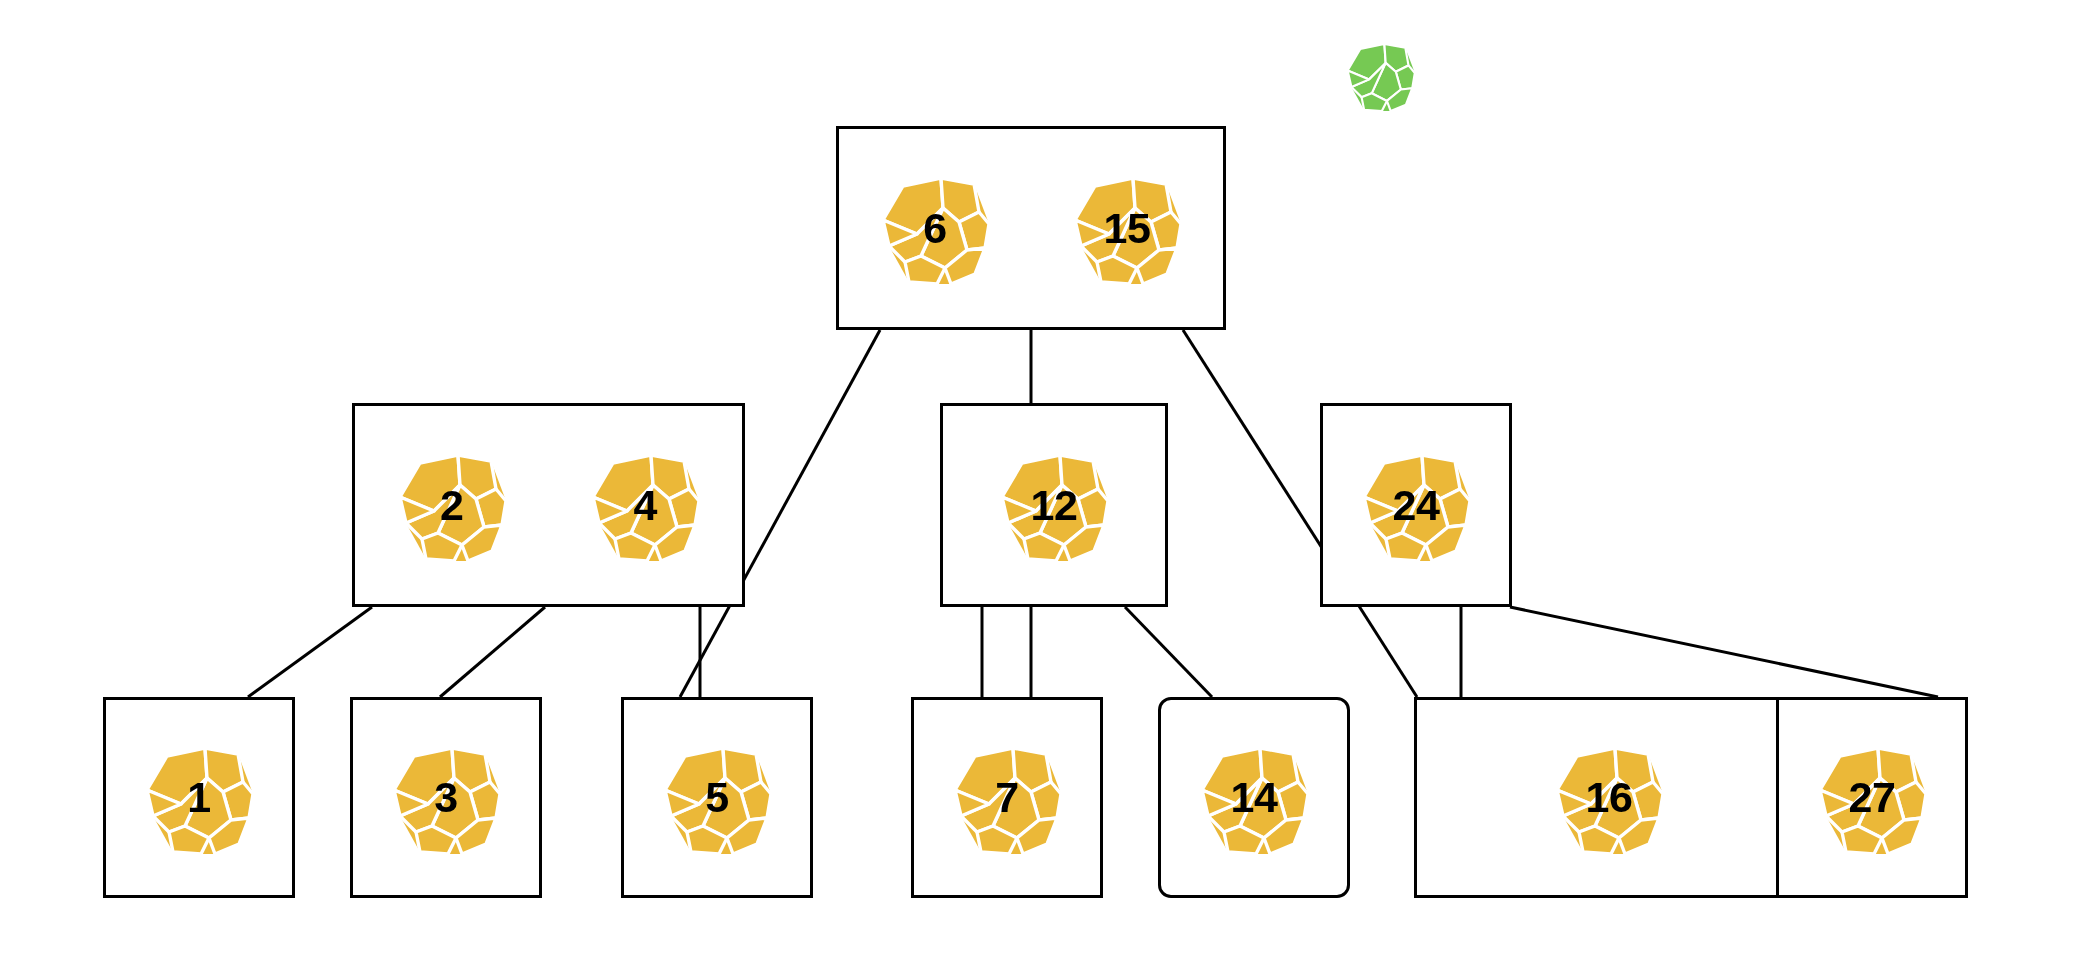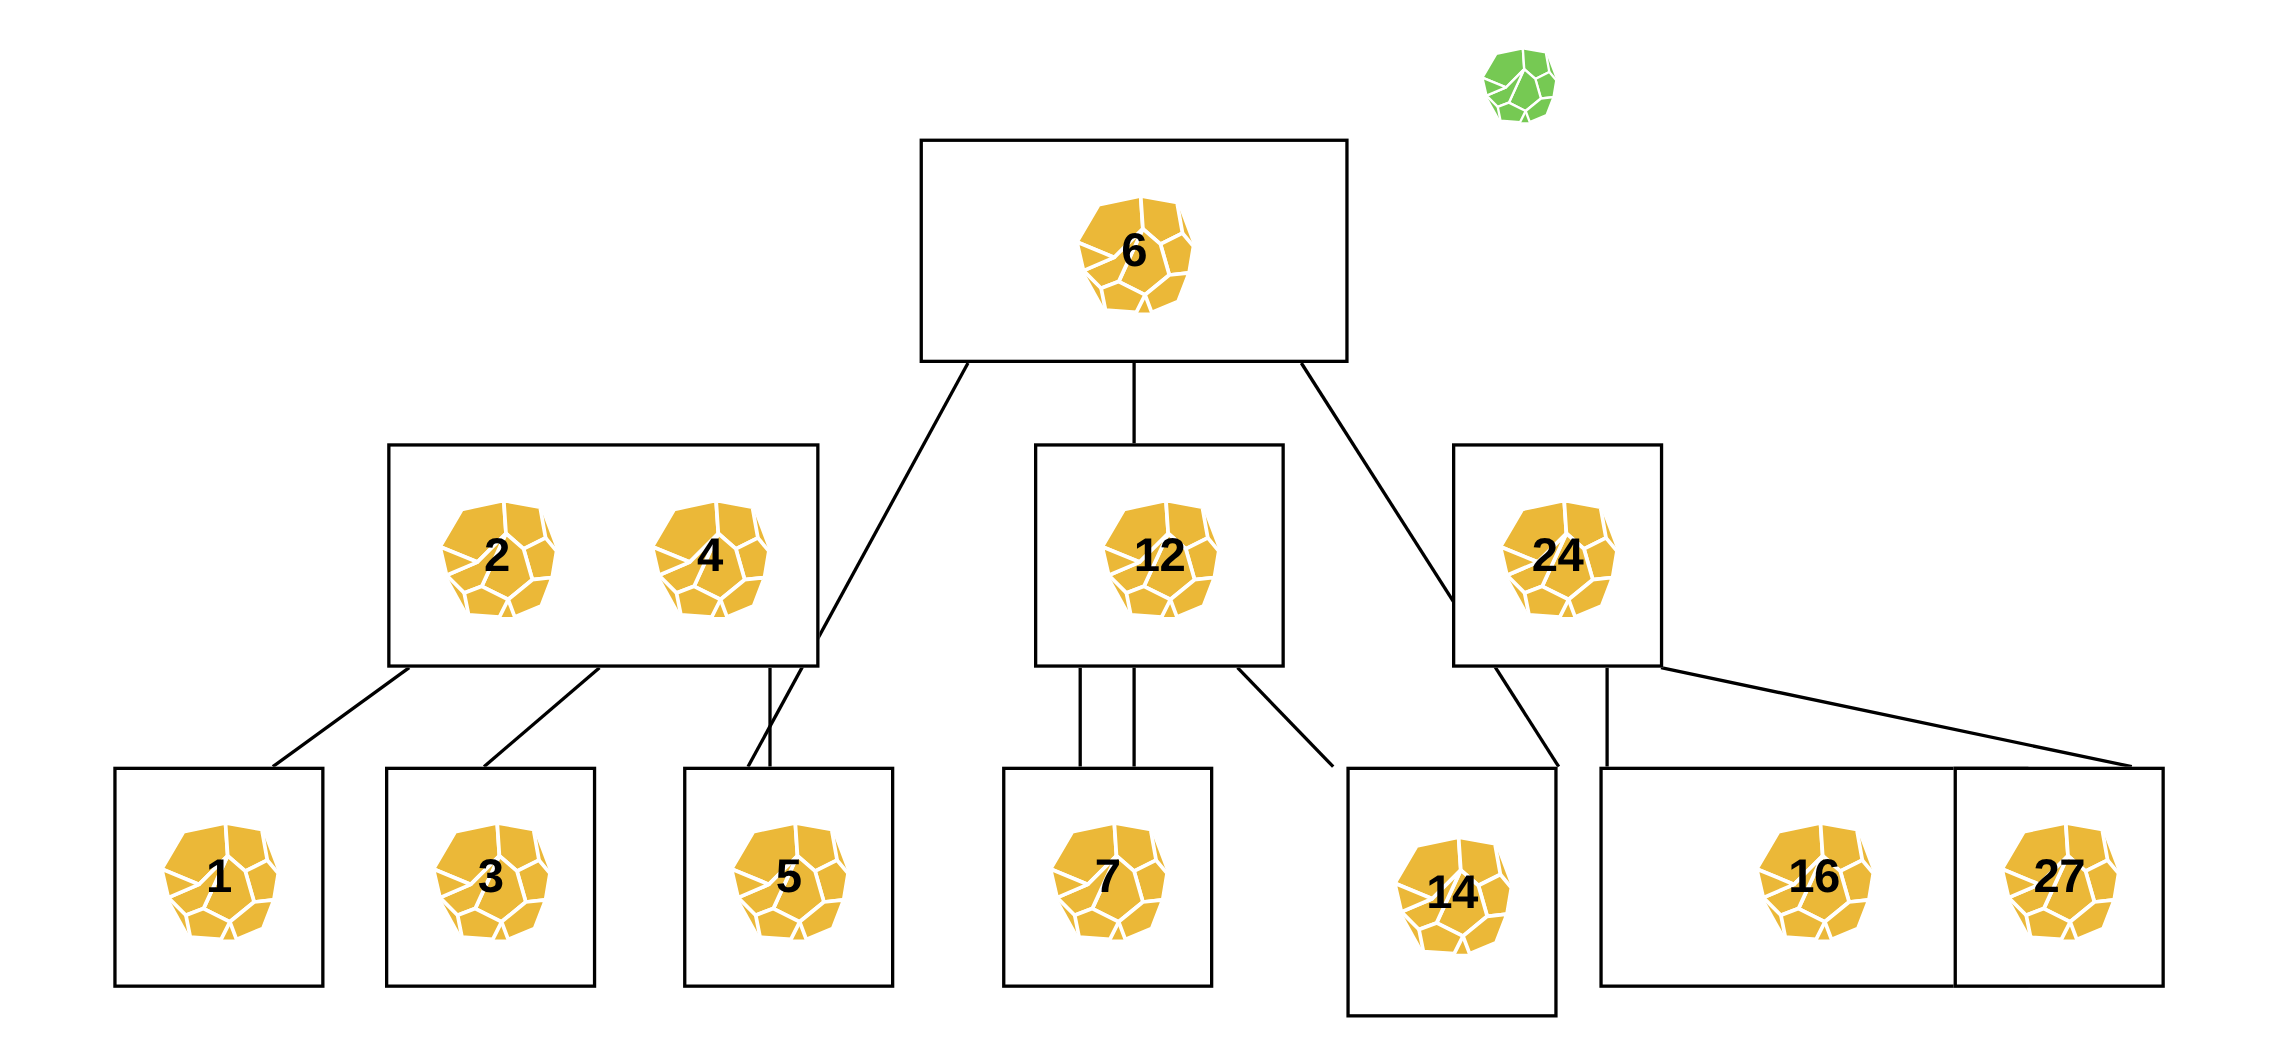--- a/index.html
+++ b/index.html
@@ -95,20 +95,34 @@
             <path d="M 70,14 L 103,20 L 108,48 L 88,58 L 72,44 Z" fill="#EBB838" stroke="#ffffff" stroke-width="3.4" stroke-linejoin="round"></path>
             <path d="M 108,48 L 118,60 L 114,84 L 96,86 L 88,58 Z" fill="#EBB838" stroke="#ffffff" stroke-width="3.4" stroke-linejoin="round"></path>
             <path d="M 72,44 L 88,58 L 96,86 L 74,104 L 50,92 Z" fill="#EBB838" stroke="#ffffff" stroke-width="3.4" stroke-linejoin="round"></path>
             <path d="M 46,70 L 72,44 L 50,92 L 34,98 L 18,82 Z" fill="#EBB838" stroke="#ffffff" stroke-width="3.4" stroke-linejoin="round"></path>
             <path d="M 34,98 L 50,92 L 74,104 L 66,120 L 38,118 Z" fill="#EBB838" stroke="#ffffff" stroke-width="3.4" stroke-linejoin="round"></path>
             <path d="M 74,104 L 96,86 L 114,84 L 104,110 L 80,120 Z" fill="#EBB838" stroke="#ffffff" stroke-width="3.4" stroke-linejoin="round"></path>
             <path d="M 12,56 L 46,70 L 18,82 Z" fill="#EBB838" stroke="#ffffff" stroke-width="3.4" stroke-linejoin="round"></path>
           </svg>
           <span class="key-label dark">6</span>
         </div>
+        <div class="key-cell">
+          <svg viewBox="0 0 128 128">
+            <path d="M 12,56 L 32,22 L 70,14 L 103,20 L 118,60 L 114,84 L 104,110 L 80,120 L 66,120 L 38,118 L 18,82 Z" fill="#EBB838"></path>
+            <path d="M 12,56 L 32,22 L 70,14 L 72,44 L 46,70 Z" fill="#EBB838" stroke="#ffffff" stroke-width="3.4" stroke-linejoin="round"></path>
+            <path d="M 70,14 L 103,20 L 108,48 L 88,58 L 72,44 Z" fill="#EBB838" stroke="#ffffff" stroke-width="3.4" stroke-linejoin="round"></path>
+            <path d="M 108,48 L 118,60 L 114,84 L 96,86 L 88,58 Z" fill="#EBB838" stroke="#ffffff" stroke-width="3.4" stroke-linejoin="round"></path>
+            <path d="M 72,44 L 88,58 L 96,86 L 74,104 L 50,92 Z" fill="#EBB838" stroke="#ffffff" stroke-width="3.4" stroke-linejoin="round"></path>
+            <path d="M 46,70 L 72,44 L 50,92 L 34,98 L 18,82 Z" fill="#EBB838" stroke="#ffffff" stroke-width="3.4" stroke-linejoin="round"></path>
+            <path d="M 34,98 L 50,92 L 74,104 L 66,120 L 38,118 Z" fill="#EBB838" stroke="#ffffff" stroke-width="3.4" stroke-linejoin="round"></path>
+            <path d="M 74,104 L 96,86 L 114,84 L 104,110 L 80,120 Z" fill="#EBB838" stroke="#ffffff" stroke-width="3.4" stroke-linejoin="round"></path>
+            <path d="M 12,56 L 46,70 L 18,82 Z" fill="#EBB838" stroke="#ffffff" stroke-width="3.4" stroke-linejoin="round"></path>
+          </svg>
+          <span class="key-label dark">15</span>
+        </div>
       </div>
       <div class="tree-node" style="left: 352px; top: 403px; width: 393px; height: 204px; border-color: rgb(0, 0, 0);">
         <div class="key-cell">
           <svg viewBox="0 0 128 128">
             <path d="M 12,56 L 32,22 L 70,14 L 103,20 L 118,60 L 114,84 L 104,110 L 80,120 L 66,120 L 38,118 L 18,82 Z" fill="#EBB838"></path>
             <path d="M 12,56 L 32,22 L 70,14 L 72,44 L 46,70 Z" fill="#EBB838" stroke="#ffffff" stroke-width="3.4" stroke-linejoin="round"></path>
             <path d="M 70,14 L 103,20 L 108,48 L 88,58 L 72,44 Z" fill="#EBB838" stroke="#ffffff" stroke-width="3.4" stroke-linejoin="round"></path>
             <path d="M 108,48 L 118,60 L 114,84 L 96,86 L 88,58 Z" fill="#EBB838" stroke="#ffffff" stroke-width="3.4" stroke-linejoin="round"></path>
             <path d="M 72,44 L 88,58 L 96,86 L 74,104 L 50,92 Z" fill="#EBB838" stroke="#ffffff" stroke-width="3.4" stroke-linejoin="round"></path>
             <path d="M 46,70 L 72,44 L 50,92 L 34,98 L 18,82 Z" fill="#EBB838" stroke="#ffffff" stroke-width="3.4" stroke-linejoin="round"></path>
@@ -222,37 +236,37 @@
             <path d="M 108,48 L 118,60 L 114,84 L 96,86 L 88,58 Z" fill="#EBB838" stroke="#ffffff" stroke-width="3.4" stroke-linejoin="round"></path>
             <path d="M 72,44 L 88,58 L 96,86 L 74,104 L 50,92 Z" fill="#EBB838" stroke="#ffffff" stroke-width="3.4" stroke-linejoin="round"></path>
             <path d="M 46,70 L 72,44 L 50,92 L 34,98 L 18,82 Z" fill="#EBB838" stroke="#ffffff" stroke-width="3.4" stroke-linejoin="round"></path>
             <path d="M 34,98 L 50,92 L 74,104 L 66,120 L 38,118 Z" fill="#EBB838" stroke="#ffffff" stroke-width="3.4" stroke-linejoin="round"></path>
             <path d="M 74,104 L 96,86 L 114,84 L 104,110 L 80,120 Z" fill="#EBB838" stroke="#ffffff" stroke-width="3.4" stroke-linejoin="round"></path>
             <path d="M 12,56 L 46,70 L 18,82 Z" fill="#EBB838" stroke="#ffffff" stroke-width="3.4" stroke-linejoin="round"></path>
           </svg>
           <span class="key-label dark">7</span>
         </div>
       </div>
-      <div class="tree-node" style="left: 1224px; top: 697px; width: 192px; height: 228px; border-color: rgb(0, 0, 0);">
+      <div class="tree-node" style="left: 1158px; top: 697px; width: 192px; height: 201px; border-color: rgb(0, 0, 0); border-radius: 13px;">
         <div class="key-cell">
           <svg viewBox="0 0 128 128">
             <path d="M 12,56 L 32,22 L 70,14 L 103,20 L 118,60 L 114,84 L 104,110 L 80,120 L 66,120 L 38,118 L 18,82 Z" fill="#EBB838"></path>
             <path d="M 12,56 L 32,22 L 70,14 L 72,44 L 46,70 Z" fill="#EBB838" stroke="#ffffff" stroke-width="3.4" stroke-linejoin="round"></path>
             <path d="M 70,14 L 103,20 L 108,48 L 88,58 L 72,44 Z" fill="#EBB838" stroke="#ffffff" stroke-width="3.4" stroke-linejoin="round"></path>
             <path d="M 108,48 L 118,60 L 114,84 L 96,86 L 88,58 Z" fill="#EBB838" stroke="#ffffff" stroke-width="3.4" stroke-linejoin="round"></path>
             <path d="M 72,44 L 88,58 L 96,86 L 74,104 L 50,92 Z" fill="#EBB838" stroke="#ffffff" stroke-width="3.4" stroke-linejoin="round"></path>
             <path d="M 46,70 L 72,44 L 50,92 L 34,98 L 18,82 Z" fill="#EBB838" stroke="#ffffff" stroke-width="3.4" stroke-linejoin="round"></path>
             <path d="M 34,98 L 50,92 L 74,104 L 66,120 L 38,118 Z" fill="#EBB838" stroke="#ffffff" stroke-width="3.4" stroke-linejoin="round"></path>
             <path d="M 74,104 L 96,86 L 114,84 L 104,110 L 80,120 Z" fill="#EBB838" stroke="#ffffff" stroke-width="3.4" stroke-linejoin="round"></path>
             <path d="M 12,56 L 46,70 L 18,82 Z" fill="#EBB838" stroke="#ffffff" stroke-width="3.4" stroke-linejoin="round"></path>
           </svg>
           <span class="key-label dark">14</span>
         </div>
       </div>
-      <div class="tree-node" style="left: 1414px; top: 697px; width: 390px; height: 201px; border-color: rgb(0, 0, 0); margin-left: 40px;">
+      <div class="tree-node" style="left: 1414px; top: 697px; width: 390px; height: 201px; border-color: rgb(0, 0, 0);">
         <div class="key-cell">
           <svg viewBox="0 0 128 128">
             <path d="M 12,56 L 32,22 L 70,14 L 103,20 L 118,60 L 114,84 L 104,110 L 80,120 L 66,120 L 38,118 L 18,82 Z" fill="#EBB838"></path>
             <path d="M 12,56 L 32,22 L 70,14 L 72,44 L 46,70 Z" fill="#EBB838" stroke="#ffffff" stroke-width="3.4" stroke-linejoin="round"></path>
             <path d="M 70,14 L 103,20 L 108,48 L 88,58 L 72,44 Z" fill="#EBB838" stroke="#ffffff" stroke-width="3.4" stroke-linejoin="round"></path>
             <path d="M 108,48 L 118,60 L 114,84 L 96,86 L 88,58 Z" fill="#EBB838" stroke="#ffffff" stroke-width="3.4" stroke-linejoin="round"></path>
             <path d="M 72,44 L 88,58 L 96,86 L 74,104 L 50,92 Z" fill="#EBB838" stroke="#ffffff" stroke-width="3.4" stroke-linejoin="round"></path>
             <path d="M 46,70 L 72,44 L 50,92 L 34,98 L 18,82 Z" fill="#EBB838" stroke="#ffffff" stroke-width="3.4" stroke-linejoin="round"></path>
             <path d="M 34,98 L 50,92 L 74,104 L 66,120 L 38,118 Z" fill="#EBB838" stroke="#ffffff" stroke-width="3.4" stroke-linejoin="round"></path>
             <path d="M 74,104 L 96,86 L 114,84 L 104,110 L 80,120 Z" fill="#EBB838" stroke="#ffffff" stroke-width="3.4" stroke-linejoin="round"></path>

